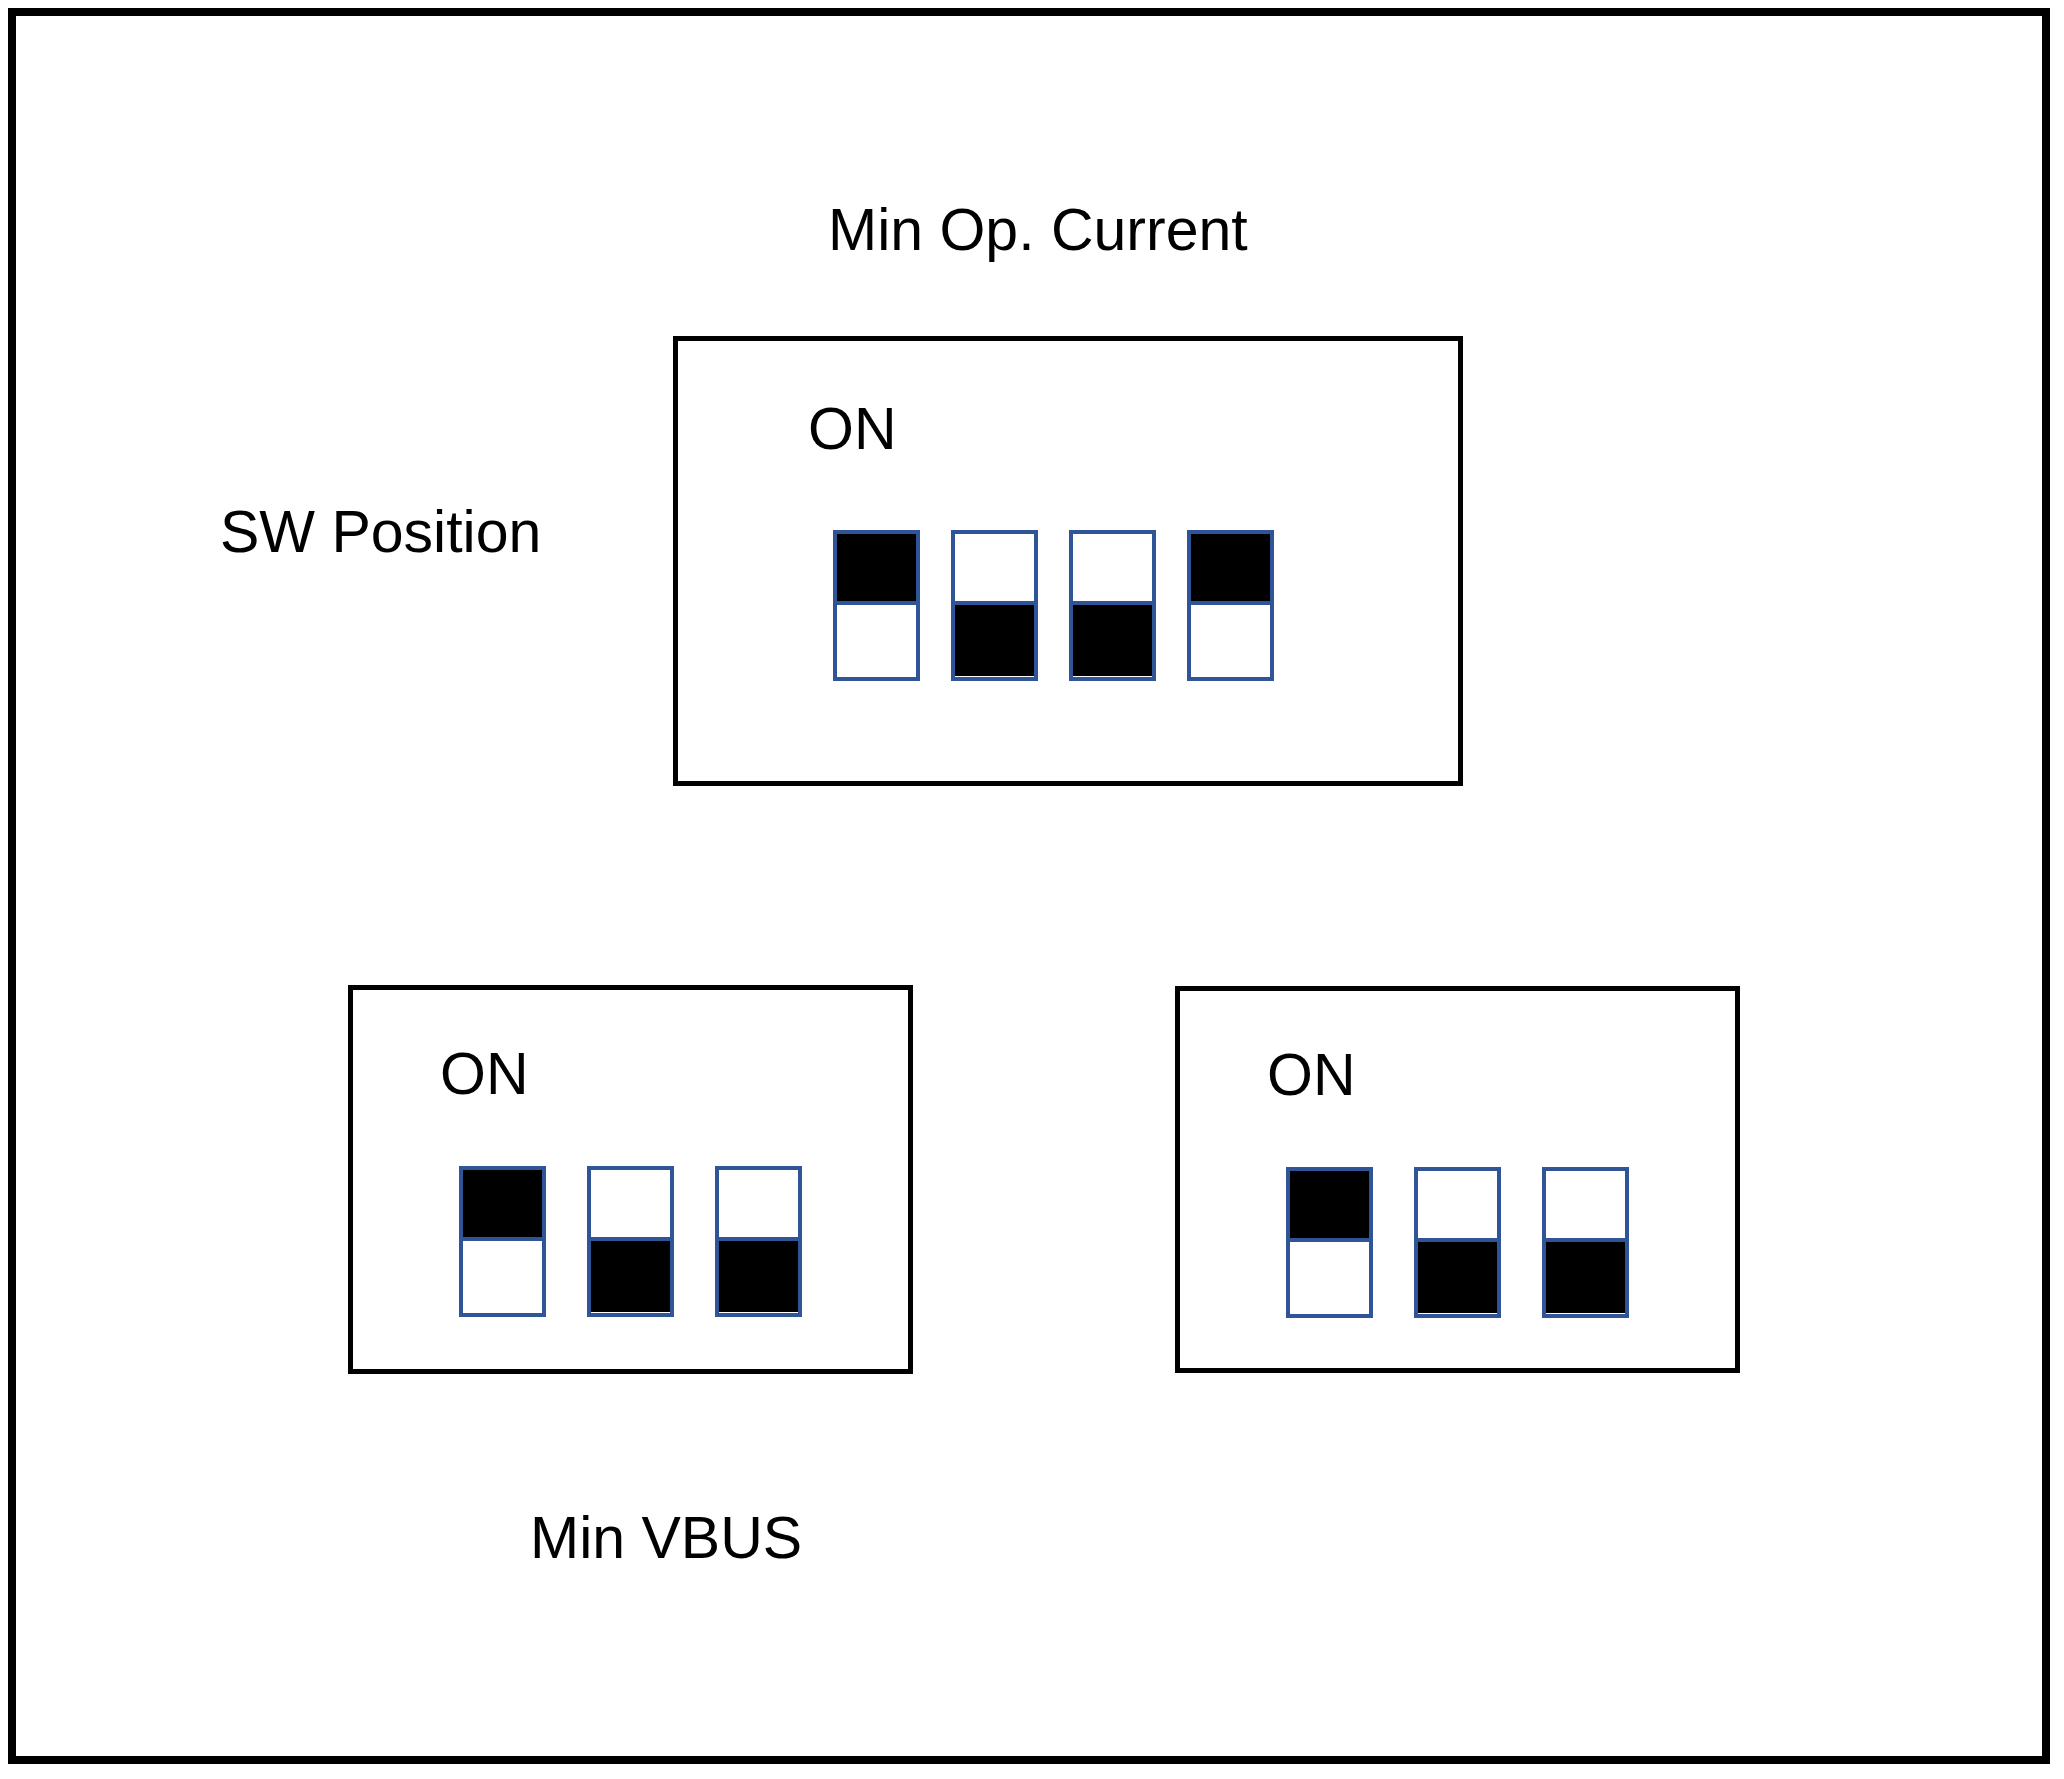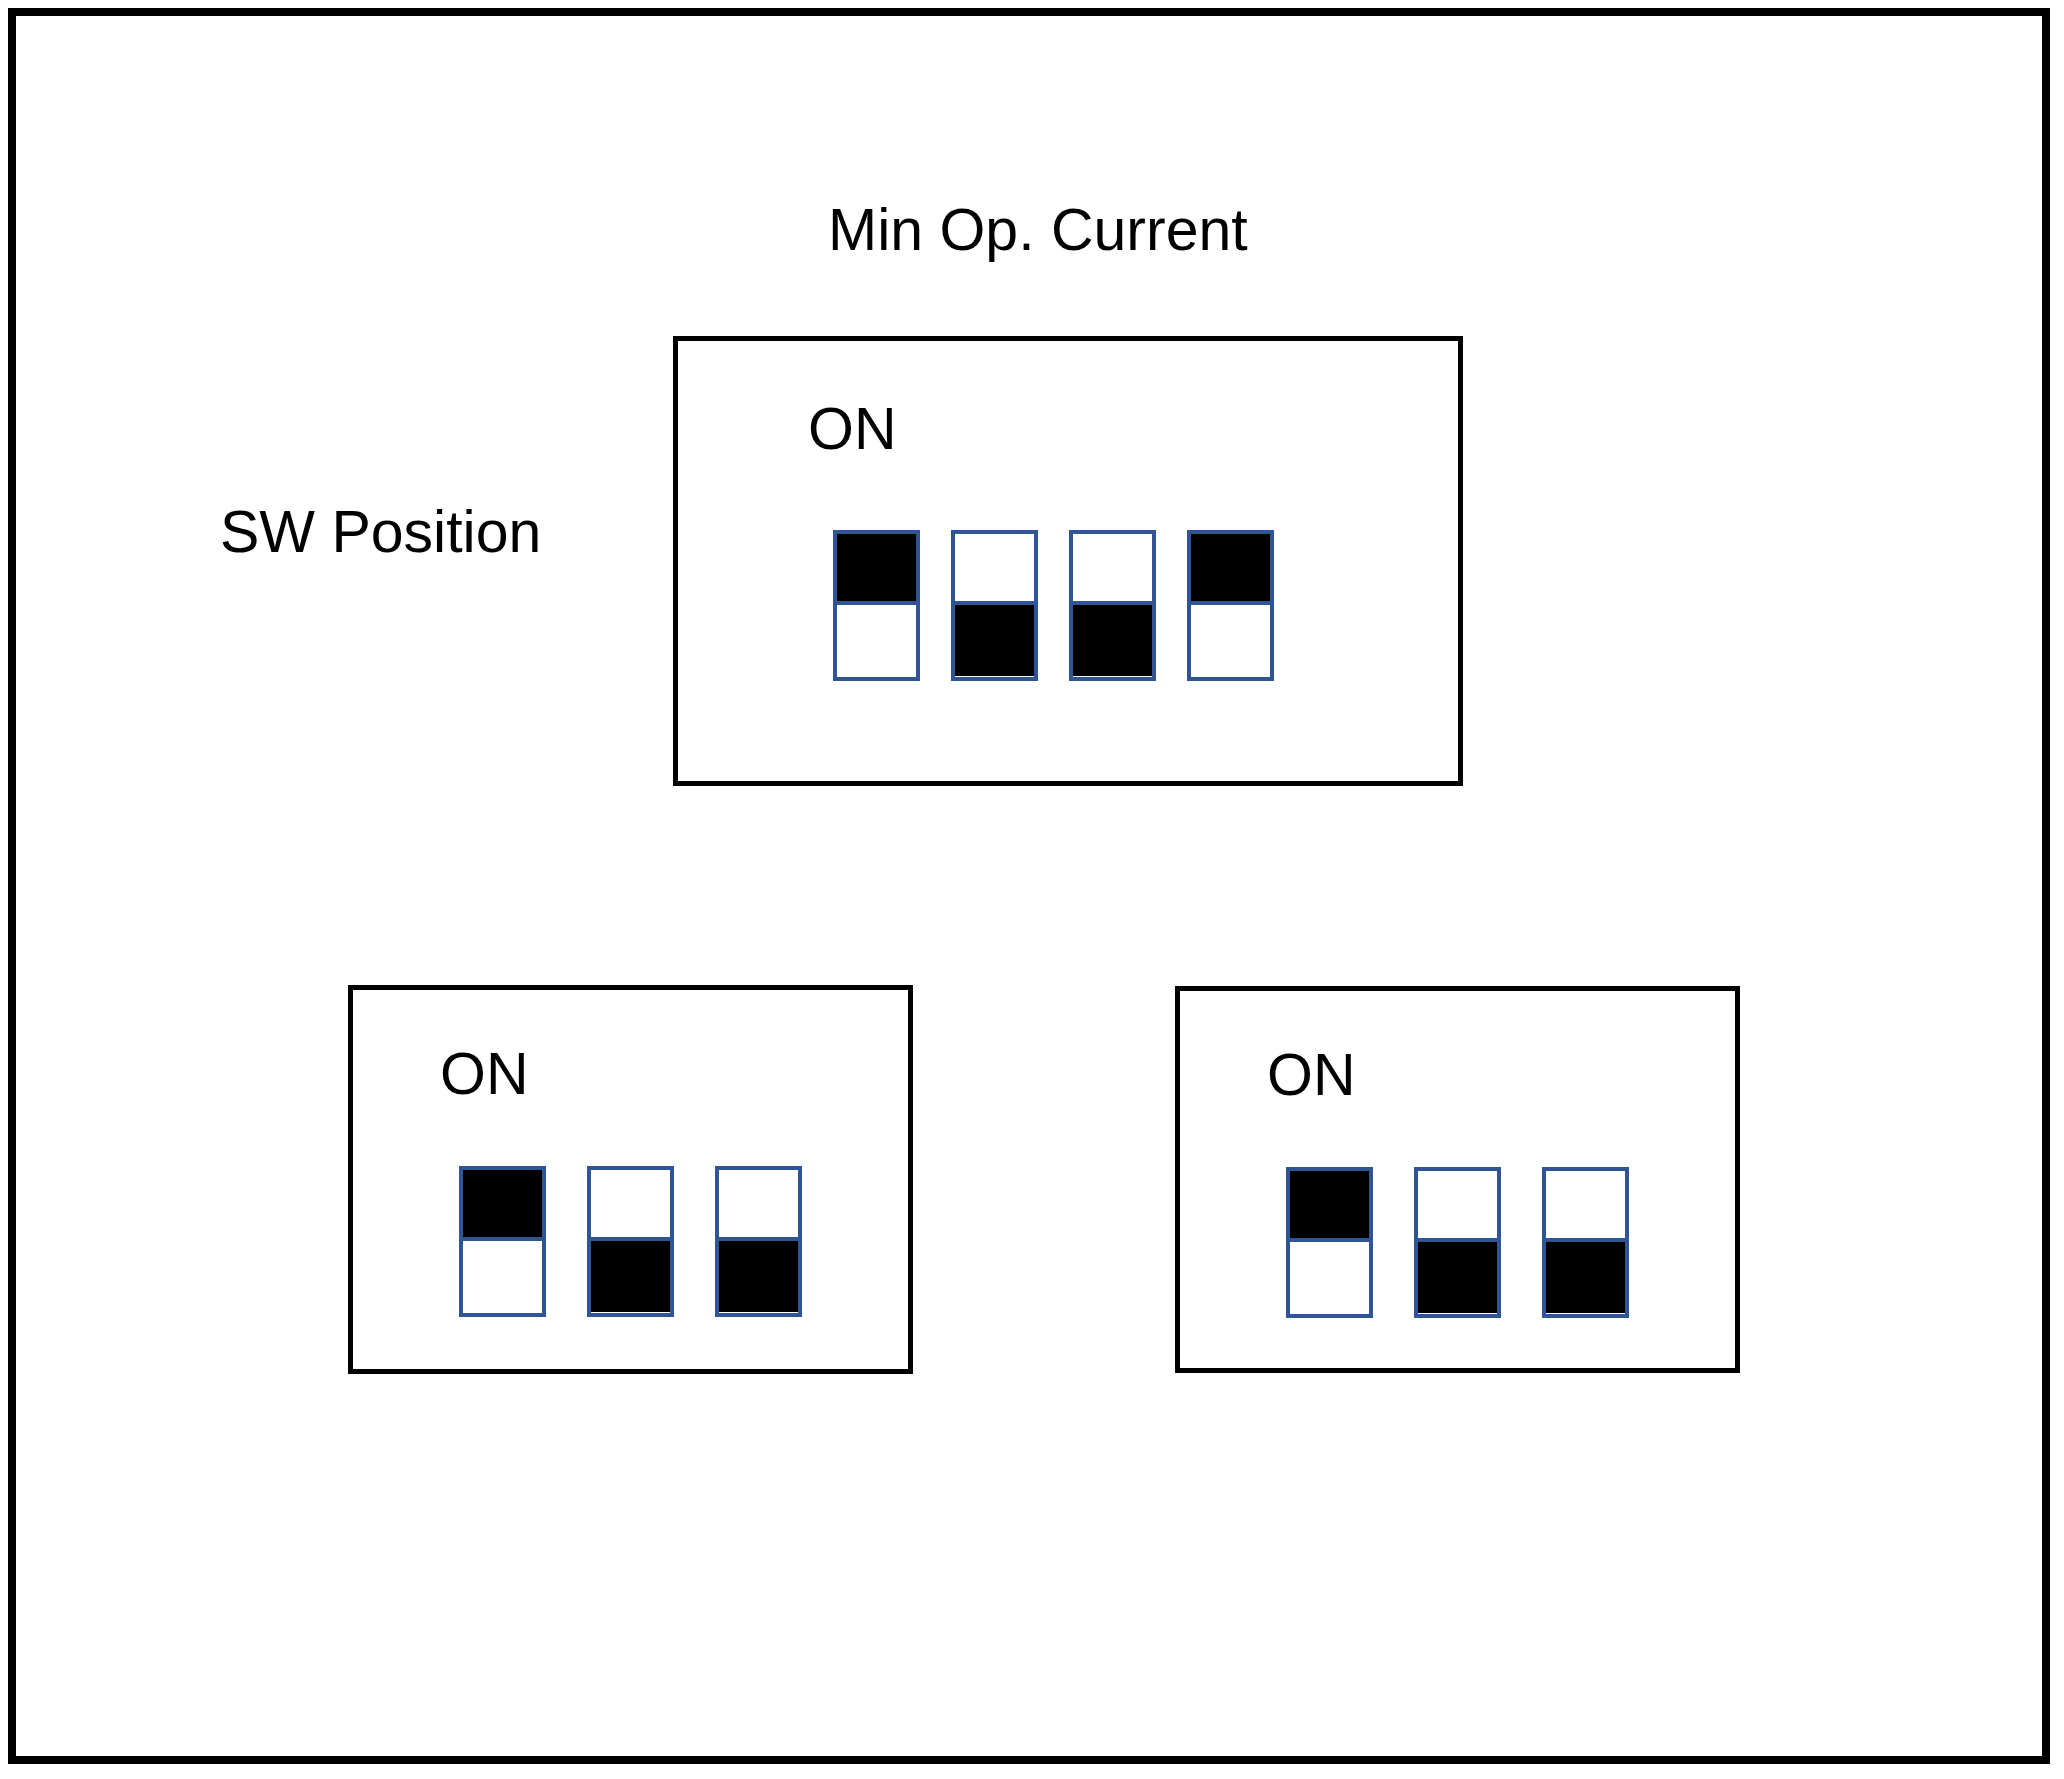--- a/index.html
+++ b/index.html
@@ -143,20 +143,21 @@
       </div>
 
       <div class="dipswitch" style="width:87px; height:151px;">
         <div class="dip-half top" style="height:71px;"></div>
         <div class="dip-half filled" style="height:71px;"></div>
       </div>
 
     </div>
   </div>
 
+  <div class="caption" style="left:530px; top:1509px;">Min VBUS</div>
 
   <div class="sw-box" style="left:1175px; top:986px; width:565px; height:387px;">
 
     <div class="on-label" style="left:87px; top:55px;">ON</div>
 
     <div class="sw-rail" style="left:106px; top:176px; gap:41px;">
 
       <div class="dipswitch" style="width:87px; height:151px;">
         <div class="dip-half top filled" style="height:71px;"></div>
         <div class="dip-half" style="height:71px;"></div>

